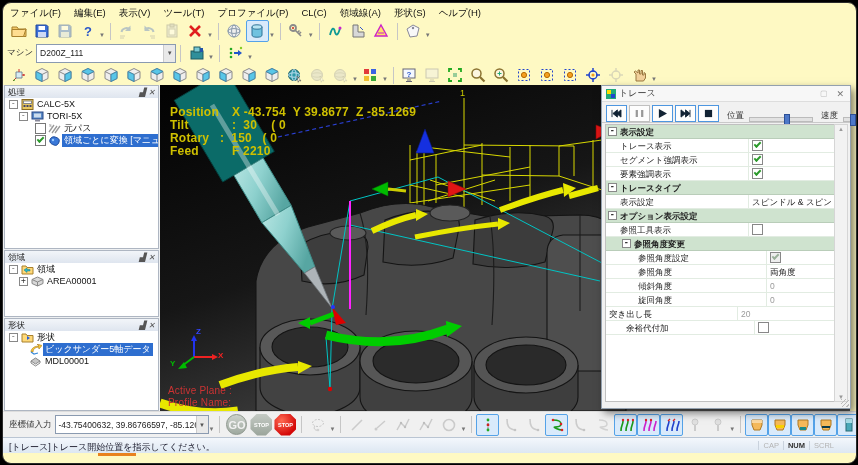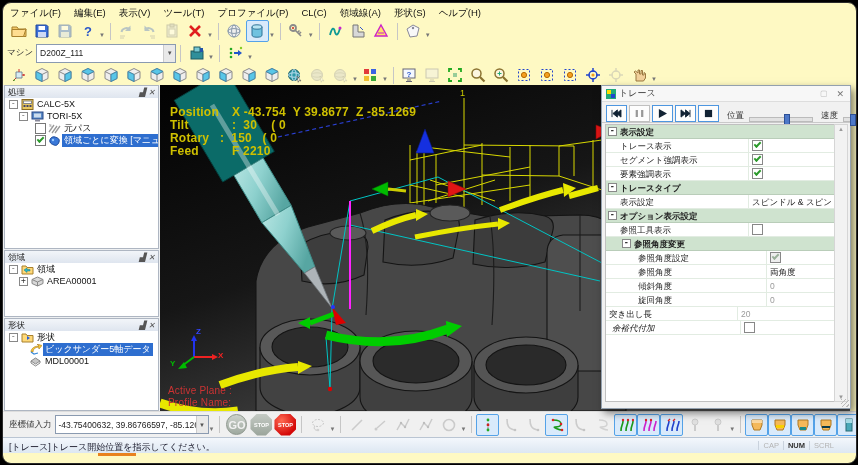--- a/index.html
+++ b/index.html
@@ -793,21 +793,21 @@
         </div>
       <div class="grow">
           <span class="glab ind2">旋回角度</span>
           <span class="gval dis2">0</span>
         </div>
       <div class="grow">
           <span class="glab" style="padding-left:3px;">突き出し長</span>
           <span class="gval dis2">20</span>
         </div>
       <div class="grow">
-          <span class="glab" style="padding-left:6px;font-style:italic;">余裕代付加</span>
+          <span class="glab" style="padding-left:20px;">余裕代付加</span>
           <span class="gval">
             <span class="cb2"></span>
           </span>
         </div>
     </div>
     <div class="vsb">
         <span class="ua">▲</span>
         <span class="da">▼</span>
       </div>
     <div class="grip"></div>

